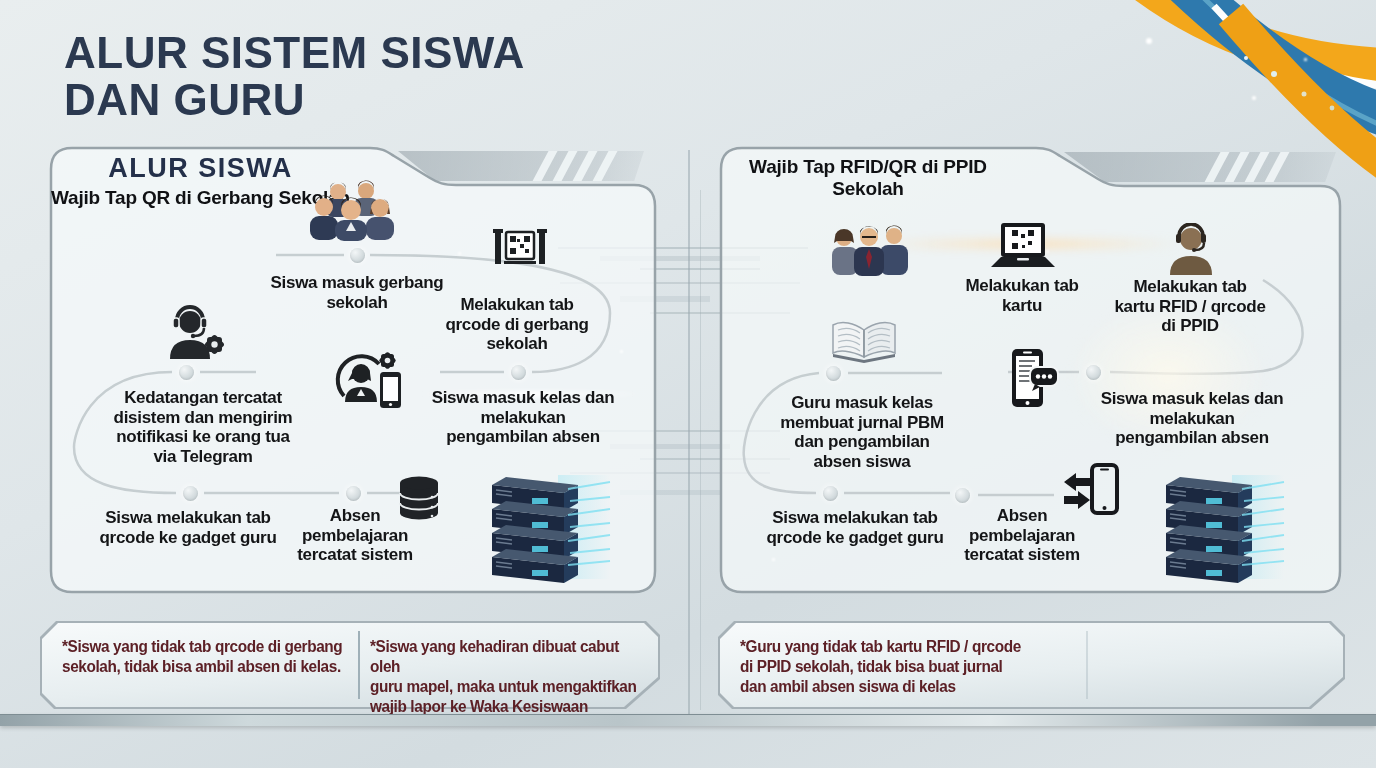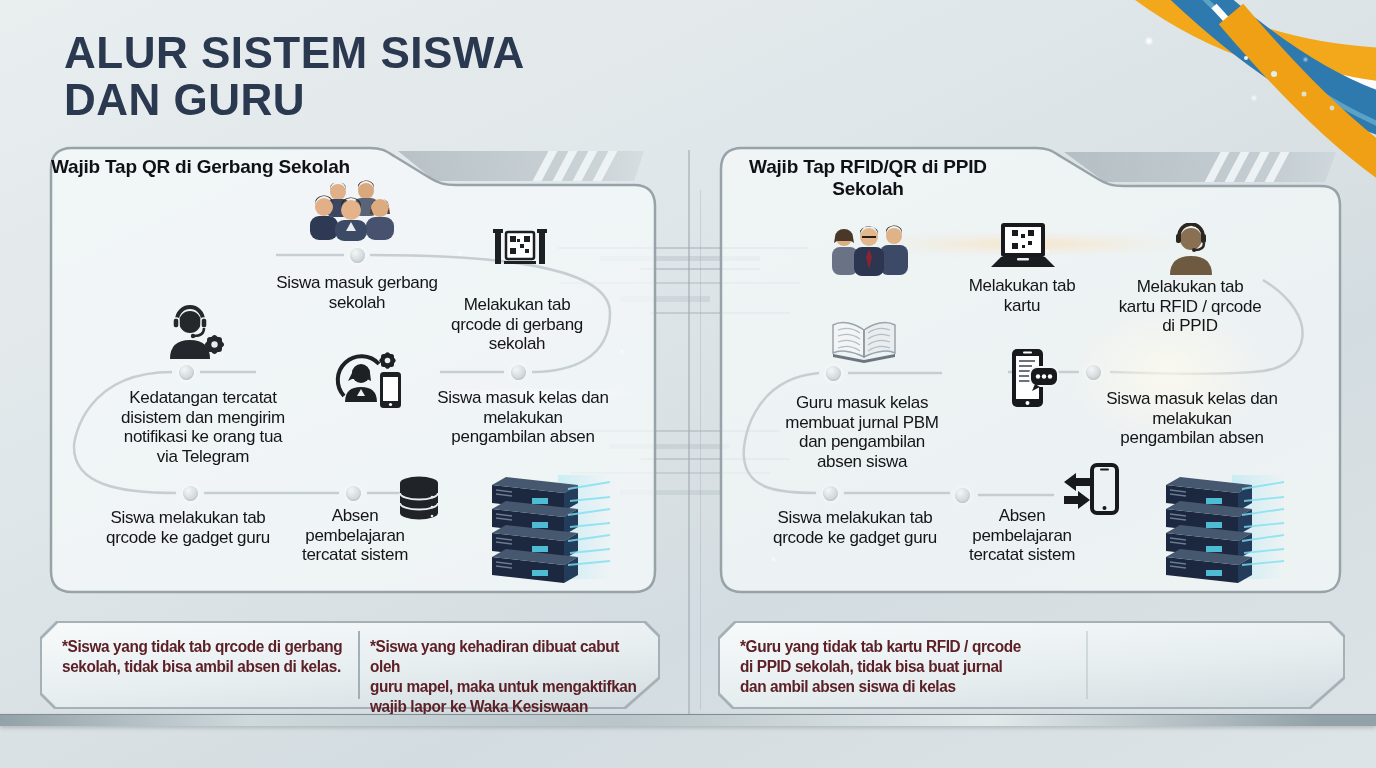--- a/index.html
+++ b/index.html
@@ -7,21 +7,21 @@
     font-family:"Liberation Sans",sans-serif;
     background:linear-gradient(155deg,#e9eeef 0%,#dfe6e9 38%,#d3dce0 68%,#dde4e7 100%);}
   .abs{position:absolute;}
   .page-title{font-size:44px;font-weight:bold;color:#2b3950;line-height:1.06;
     letter-spacing:.5px;white-space:pre-line;}
   .panel{position:absolute;top:145px;height:452px;}
   .panel-frame{position:absolute;left:0;top:0;}
   .panel-head{position:absolute;top:8px;text-align:center;}
   .panel-title{font-size:27px;font-weight:bold;color:#24304a;letter-spacing:1.5px;}
   .panel-subtitle{font-size:19px;font-weight:bold;color:#101114;margin-top:3px;white-space:pre-line;letter-spacing:-.2px;}
-  .step-label{position:absolute;text-align:center;font-size:17px;font-weight:normal;
+  .step-label{position:absolute;text-align:center;font-size:17px;font-weight:bold;
     color:#141517;line-height:1.16;white-space:pre-line;letter-spacing:-.3px;}
   .node{position:absolute;width:15px;height:15px;border-radius:50%;
     background:radial-gradient(circle at 35% 30%,#f3f6f7,#ccd5d8 70%);
     box-shadow:inset 0 -1px 2px rgba(0,0,0,.10),0 0 6px rgba(255,255,255,.8);}
   .band{position:absolute;height:30px;background:linear-gradient(100deg,rgba(148,160,167,.55),rgba(148,160,167,.28) 80%,rgba(148,160,167,.12));
     clip-path:polygon(0 0,100% 0,96% 100%,15% 100%);}
   .band .stripe{position:absolute;top:-2px;width:9px;height:36px;background:rgba(240,245,246,.92);transform:skewX(-28deg);}
   .note-box{position:absolute;top:621px;height:88px;}
   .note-border,.note-fill{position:absolute;
     clip-path:polygon(16px 0,calc(100% - 14px) 0,100% 14px,100% calc(100% - 30px),calc(100% - 34px) 100%,14px 100%,0 calc(100% - 14px),0 16px);}
@@ -81,20 +81,21 @@
       <path d="M 24,3 H 322 C 334,3 338,6 346,11 L 382,33 C 390,38 396,40 408,40 H 586 C 600,40 607,47 607,61 V 426 C 607,440 600,447 586,447 H 24 C 10,447 3,440 3,426 V 24 C 3,10 10,3 24,3 Z" fill="rgba(245,249,250,0.78)" stroke="#98a3a9" stroke-width="2.5" stroke-linejoin="round"></path>
     </svg>
     <div class="band" style="left:350px;top:6px;width:246px;">
       <div class="stripe" style="left:142px;"></div>
         <div class="stripe" style="left:162px;"></div>
       <div class="stripe" style="left:182px;"></div>
         <div class="stripe" style="left:202px;"></div>
     </div>
 
     <div class="panel-head" style="left:0;width:305px;">
+      <div class="panel-title">ALUR SISWA</div>
       <div class="panel-subtitle">Wajib Tap QR di Gerbang Sekolah</div>
     </div>
 
     <svg class="abs" style="left:0;top:0;" width="612" height="452" viewBox="0 0 612 452">
       <g fill="none" stroke="#c2cacd" stroke-width="2.5" opacity=".9">
         <path d="M 228,110 H 296"></path>
         <path d="M 322,110 C 480,110 562,128 562,168 C 562,214 522,227 484,227"></path>
         <path d="M 152,227 H 208"></path>
         <path d="M 124,227 C 38,227 26,292 26,302 C 26,340 72,348 128,348"></path>
         <path d="M 392,227 H 456"></path>

